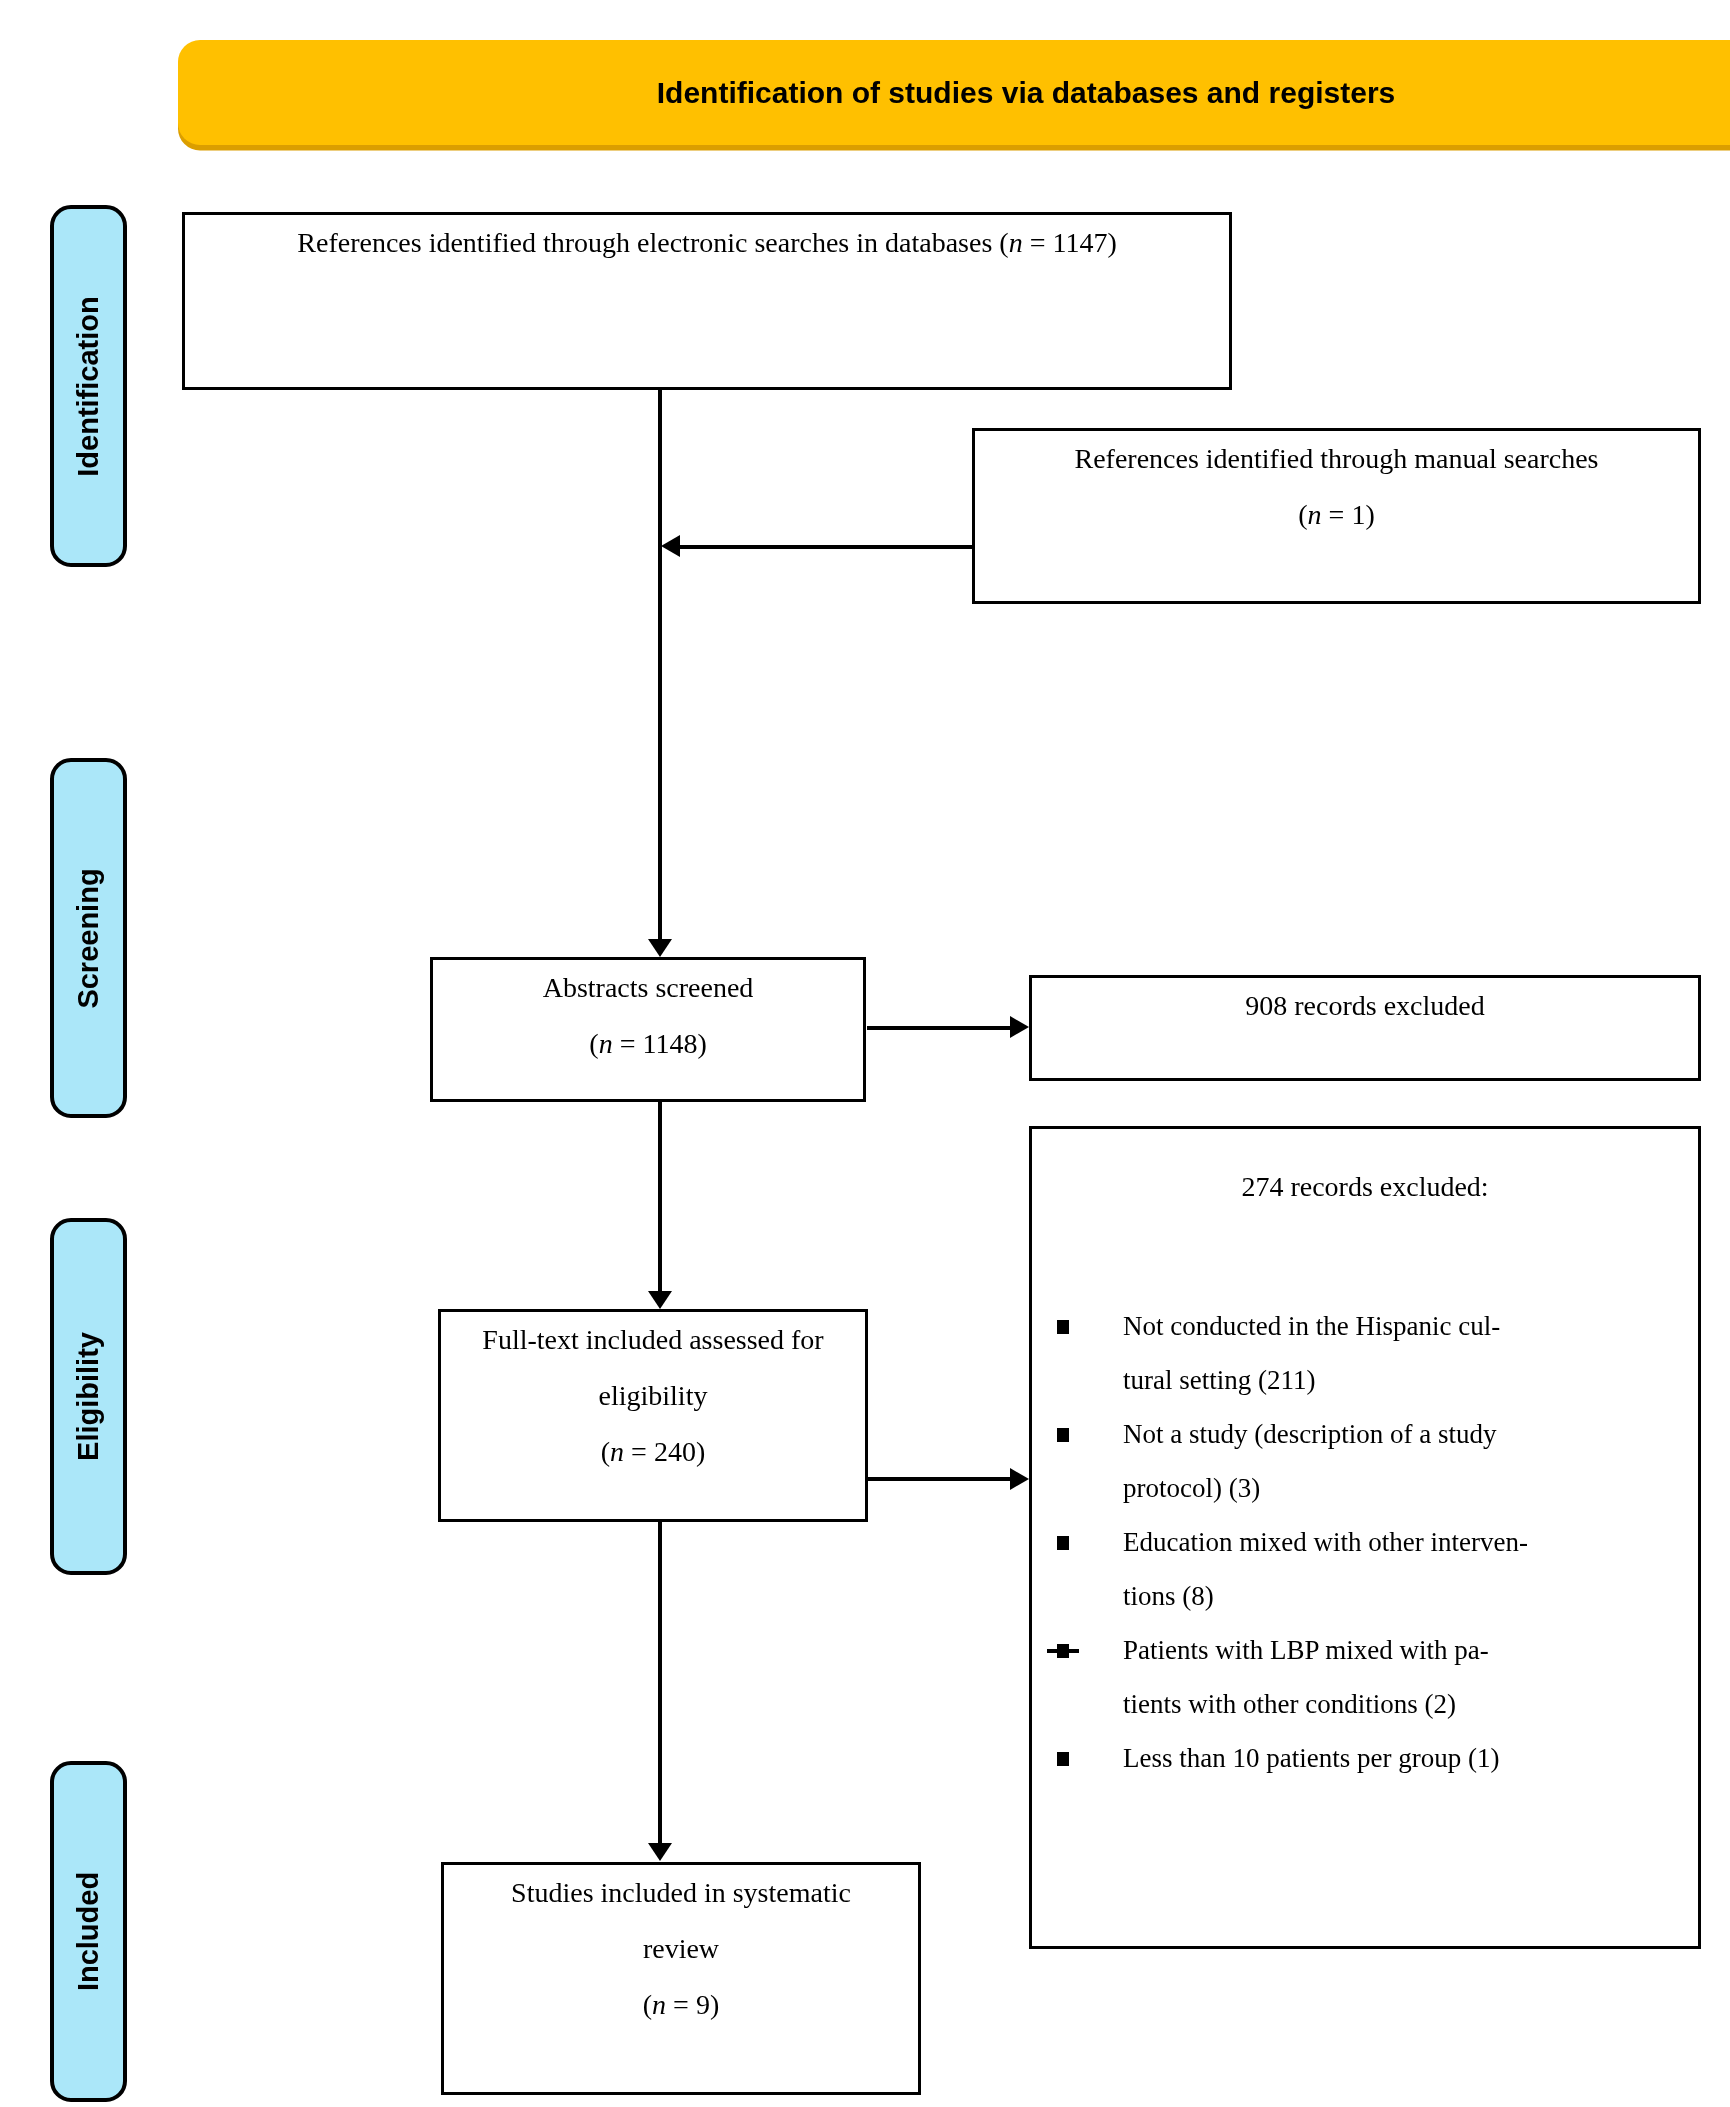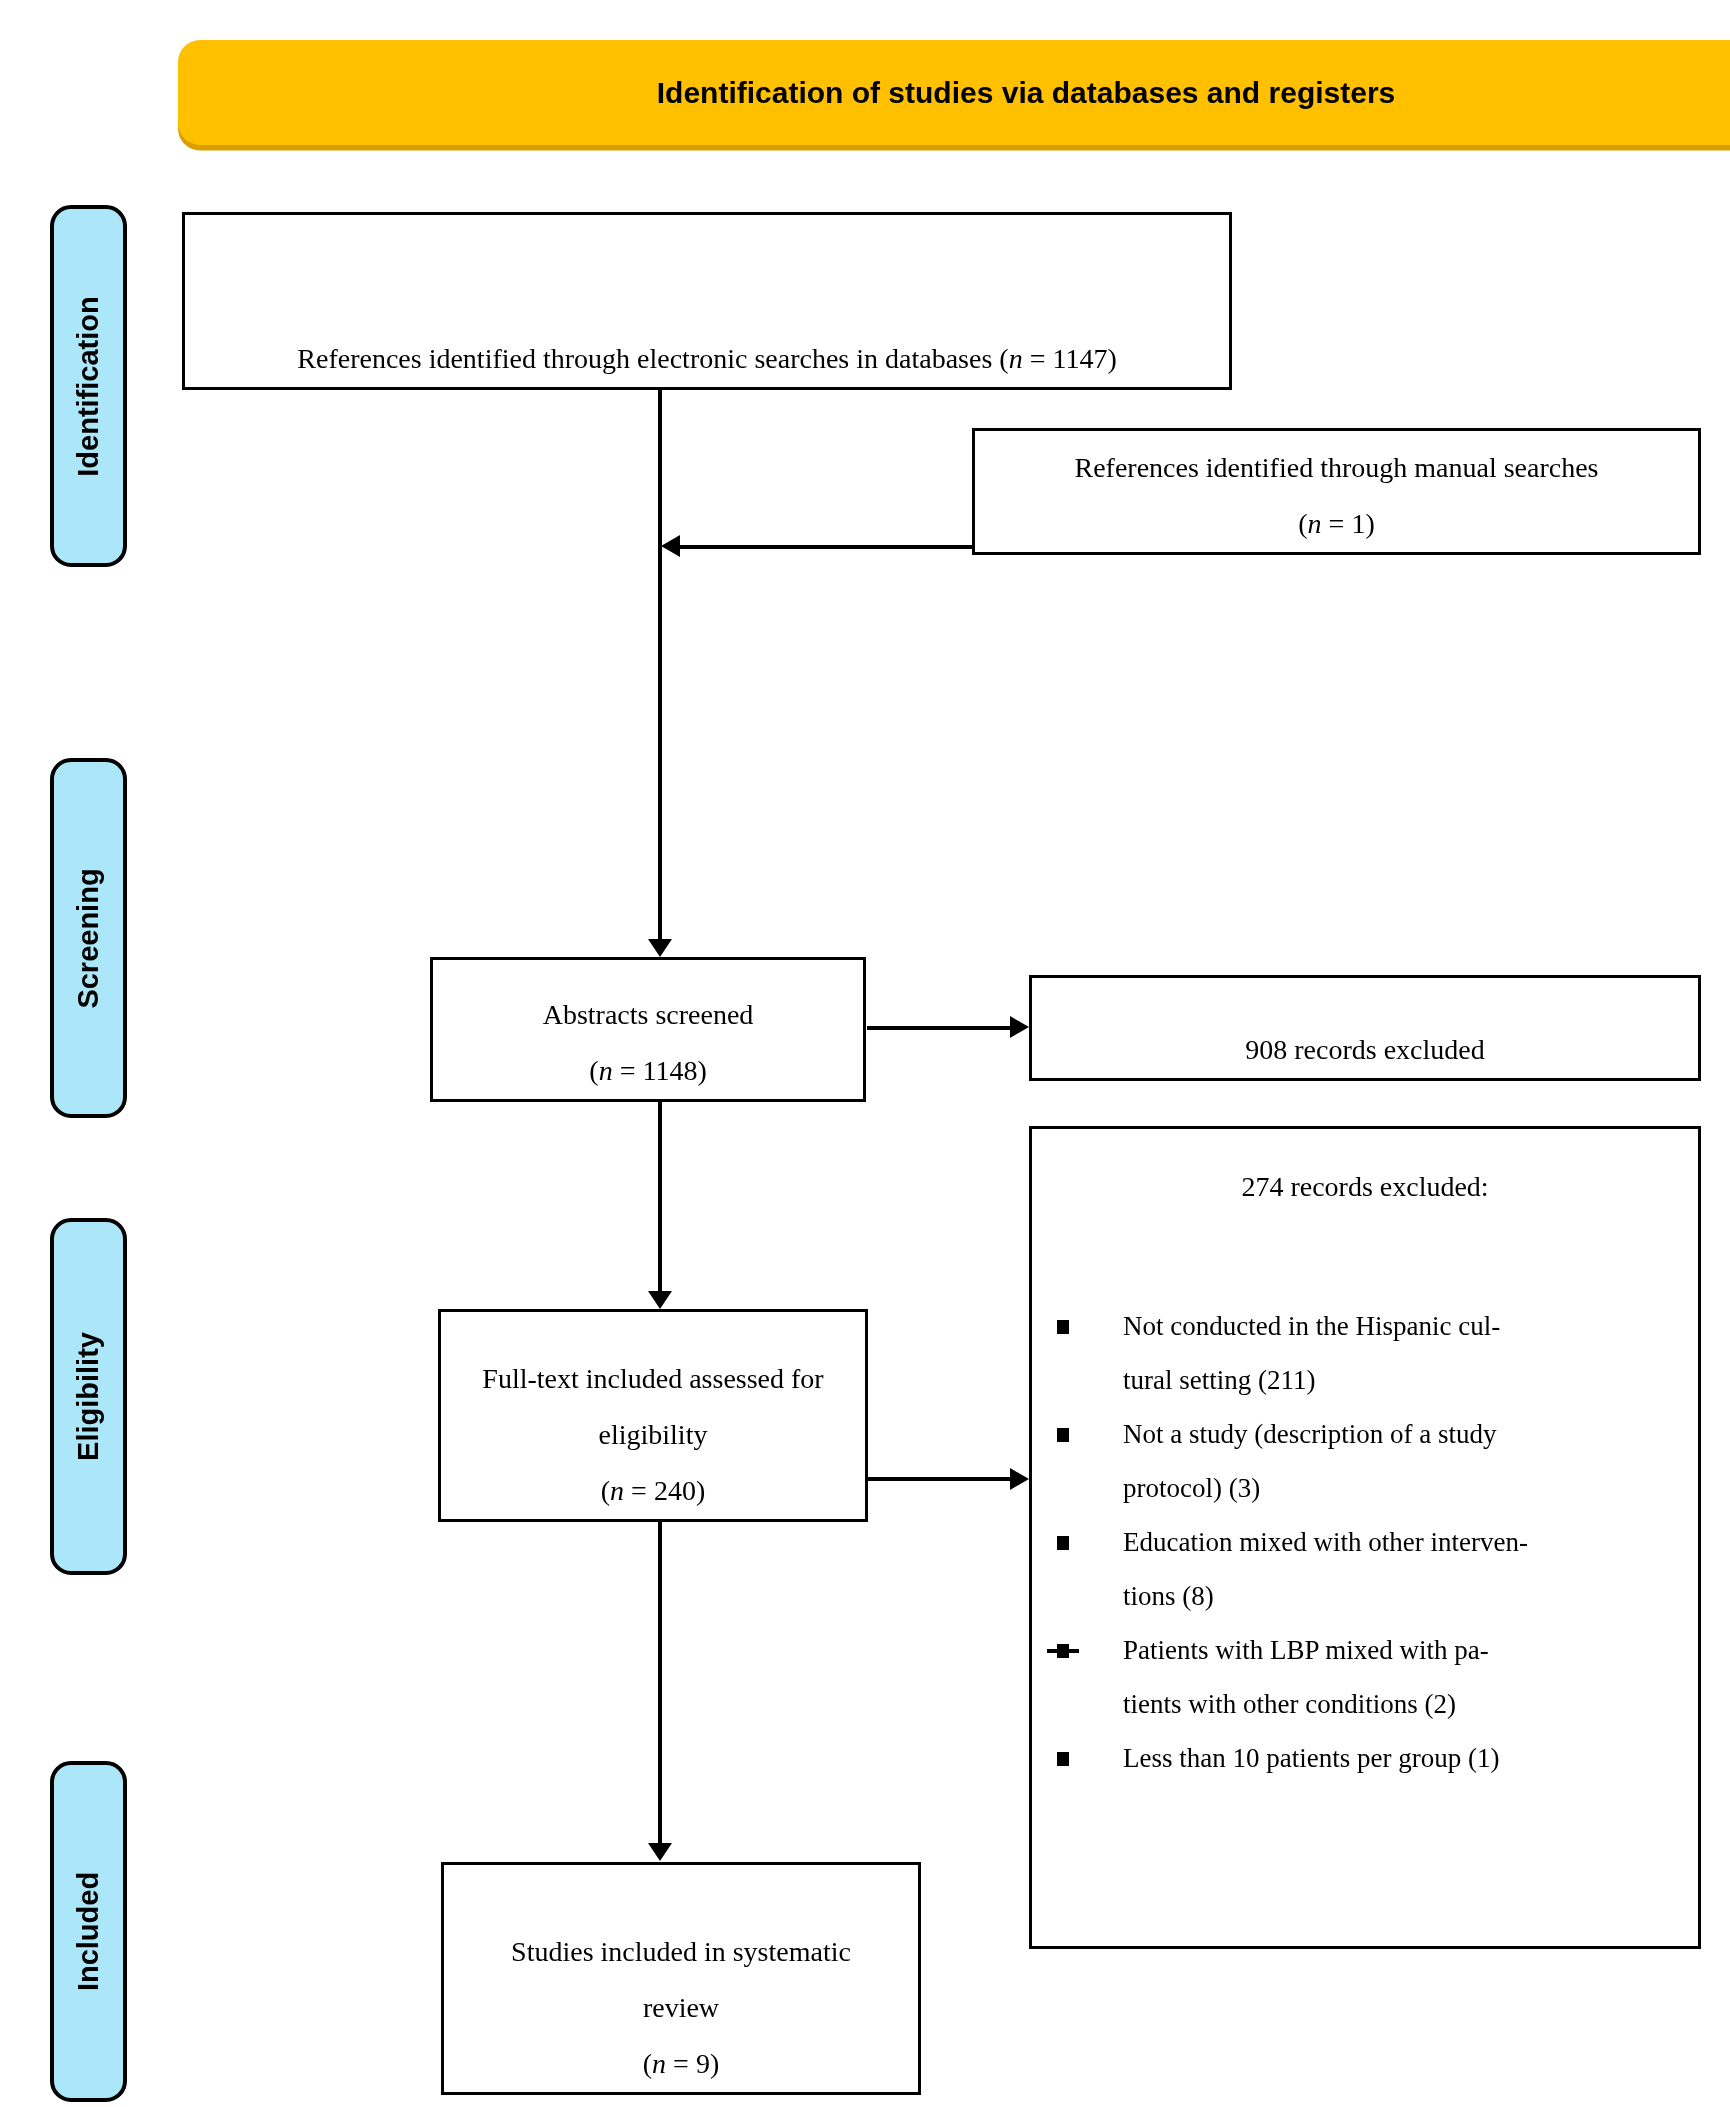--- a/index.html
+++ b/index.html
@@ -48,28 +48,28 @@
   #stage-screening{top:758px;height:360px;}
   #stage-eligibility{top:1218px;height:357px;}
   #stage-included{top:1761px;height:341px;}
   
   .flowbox{
     position:absolute;
     background:#ffffff;
     border:3.6px solid #000;
     box-sizing:border-box;
     display:flex; flex-direction:column;
-    align-items:center; justify-content:flex-end;
+    align-items:center; justify-content:flex-start;
     text-align:center;
     font-size:28px;
   }
   .flowbox .line{line-height:2;white-space:pre-line;}
   .nvar{font-style:italic;}
   #box-electronic{left:182px;top:212px;width:1050px;height:178px;}
-  #box-manual{left:972px;top:428px;width:729px;height:127px;}
+  #box-manual{left:972px;top:428px;width:729px;height:176px;}
   #box-abstracts{left:430px;top:957px;width:436px;height:145px;}
   #box-records-excluded{left:1029px;top:975px;width:672px;height:106px;}
   #box-fulltext{left:438px;top:1309px;width:430px;height:213px;}
   #box-included{left:441px;top:1862px;width:480px;height:233px;}
   
   #box-excluded-detail{
     left:1029px;top:1126px;width:672px;height:823px;
     justify-content:flex-start;
     padding-top:30px;
   }

